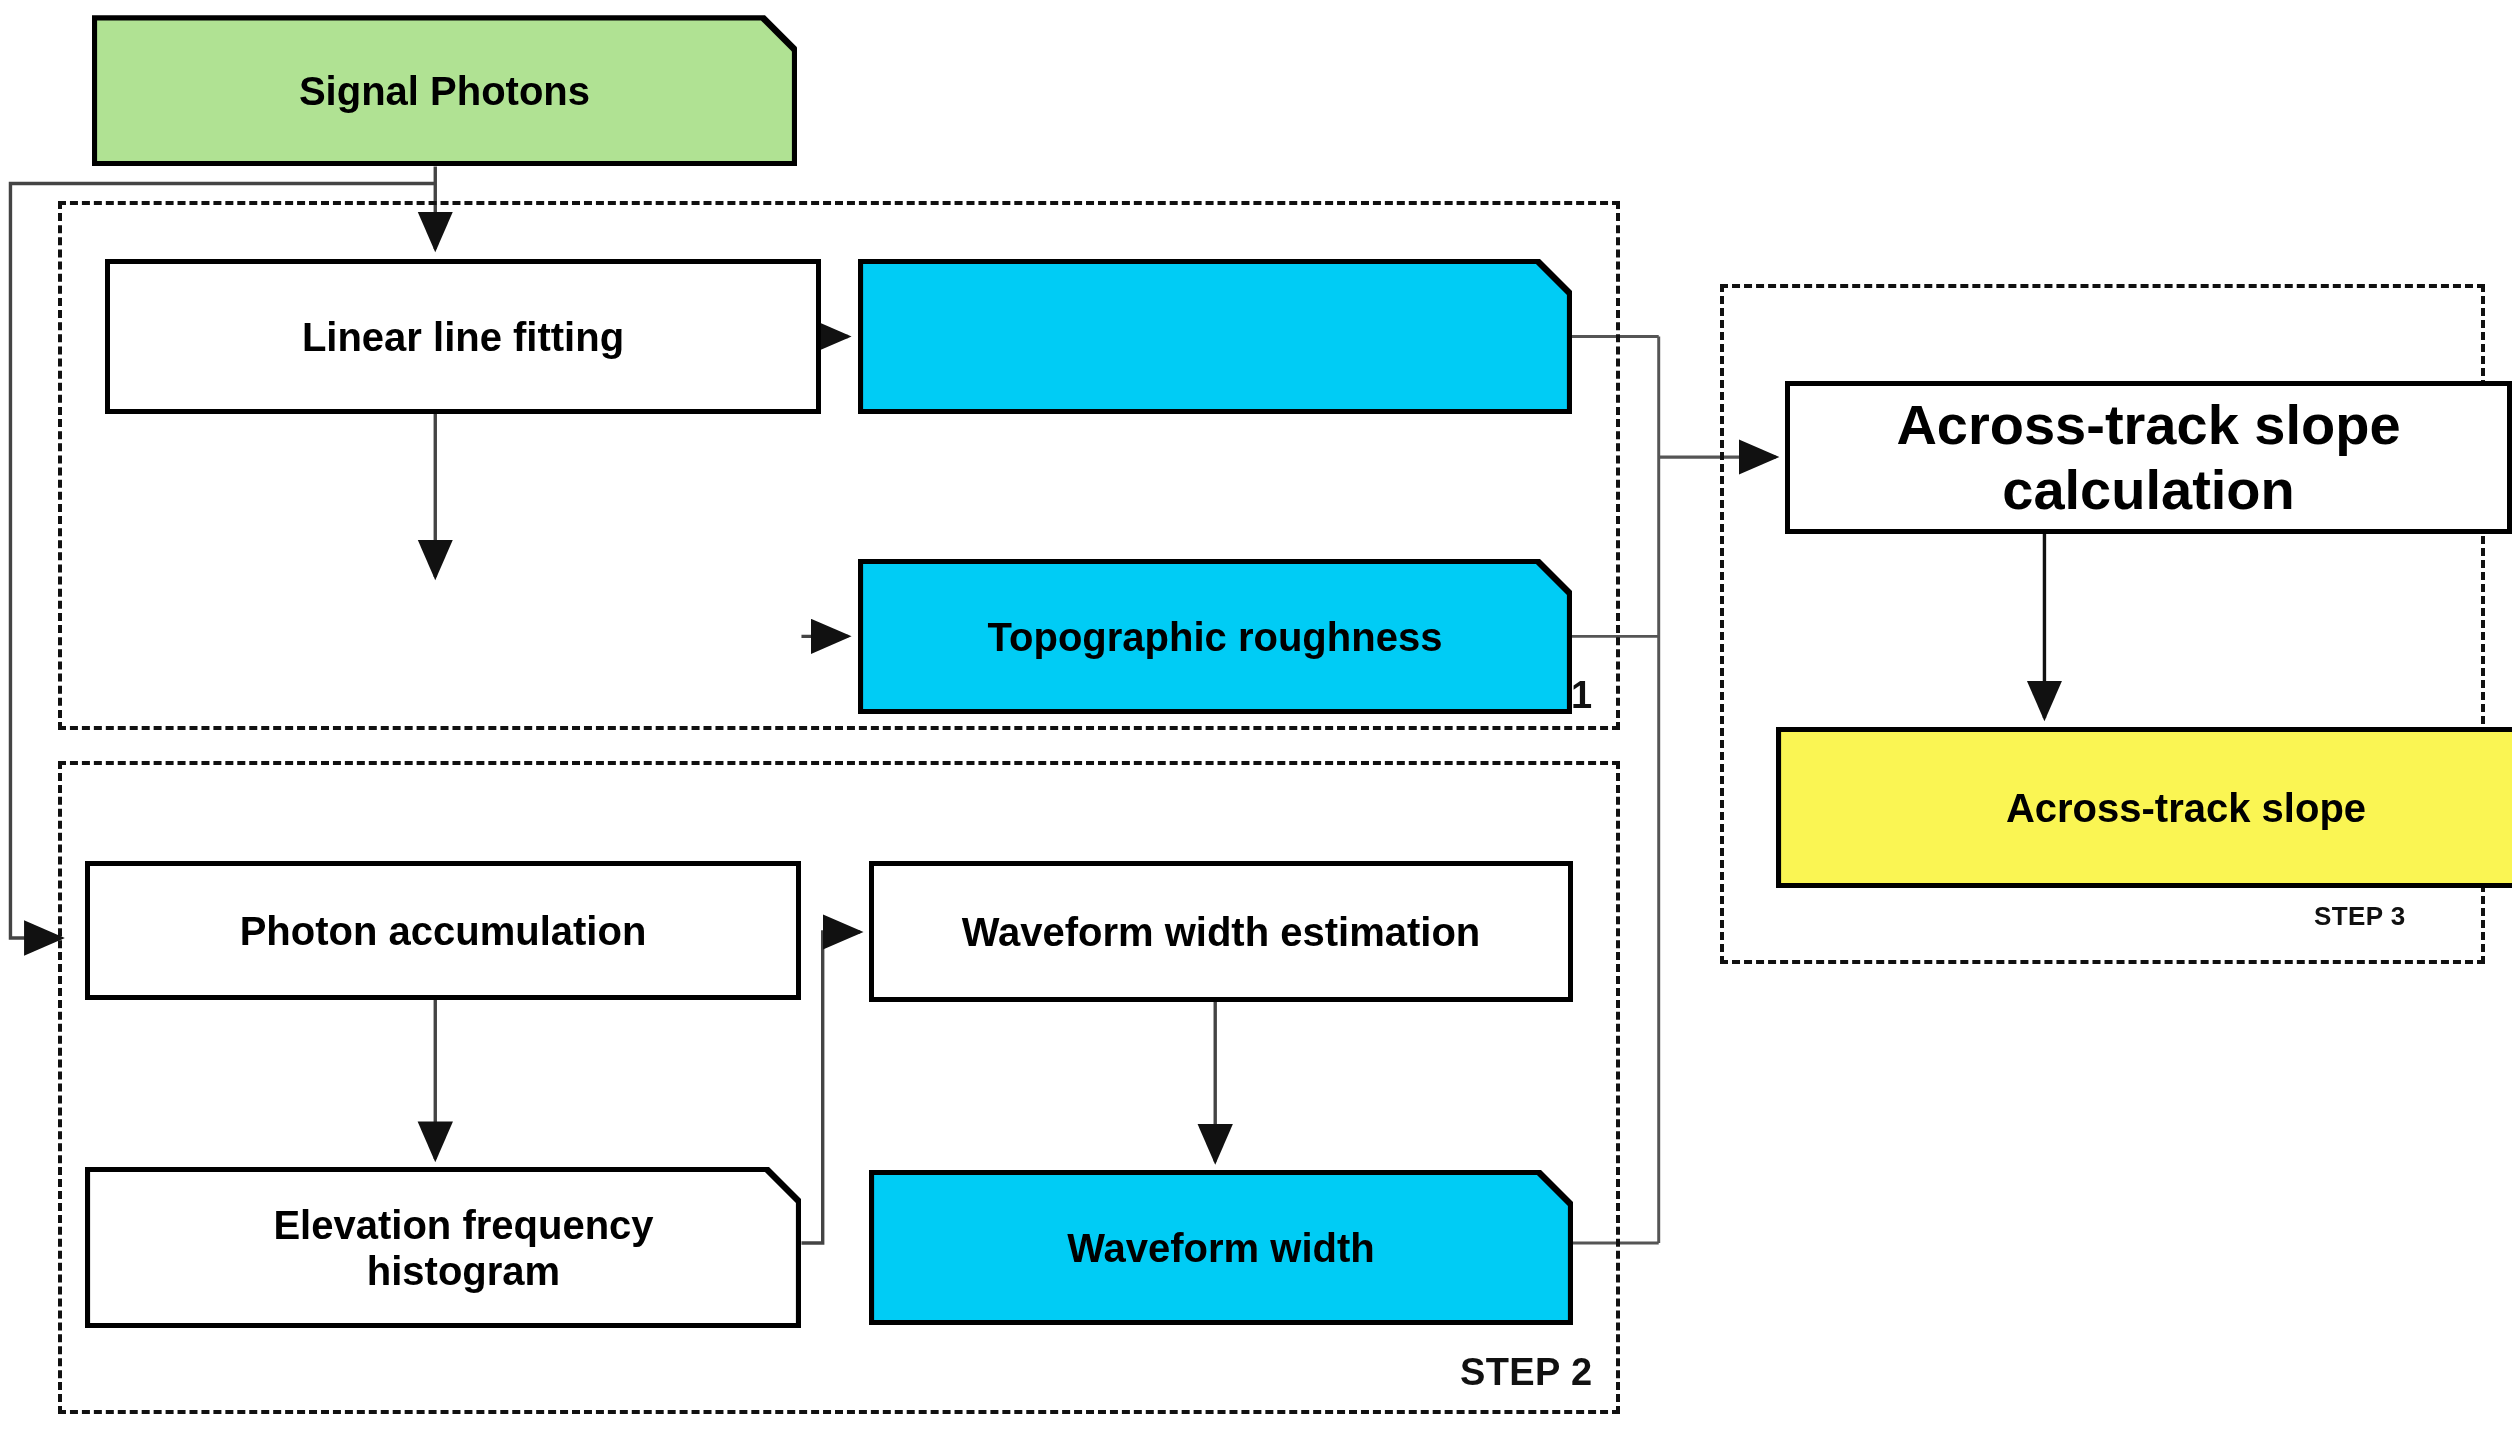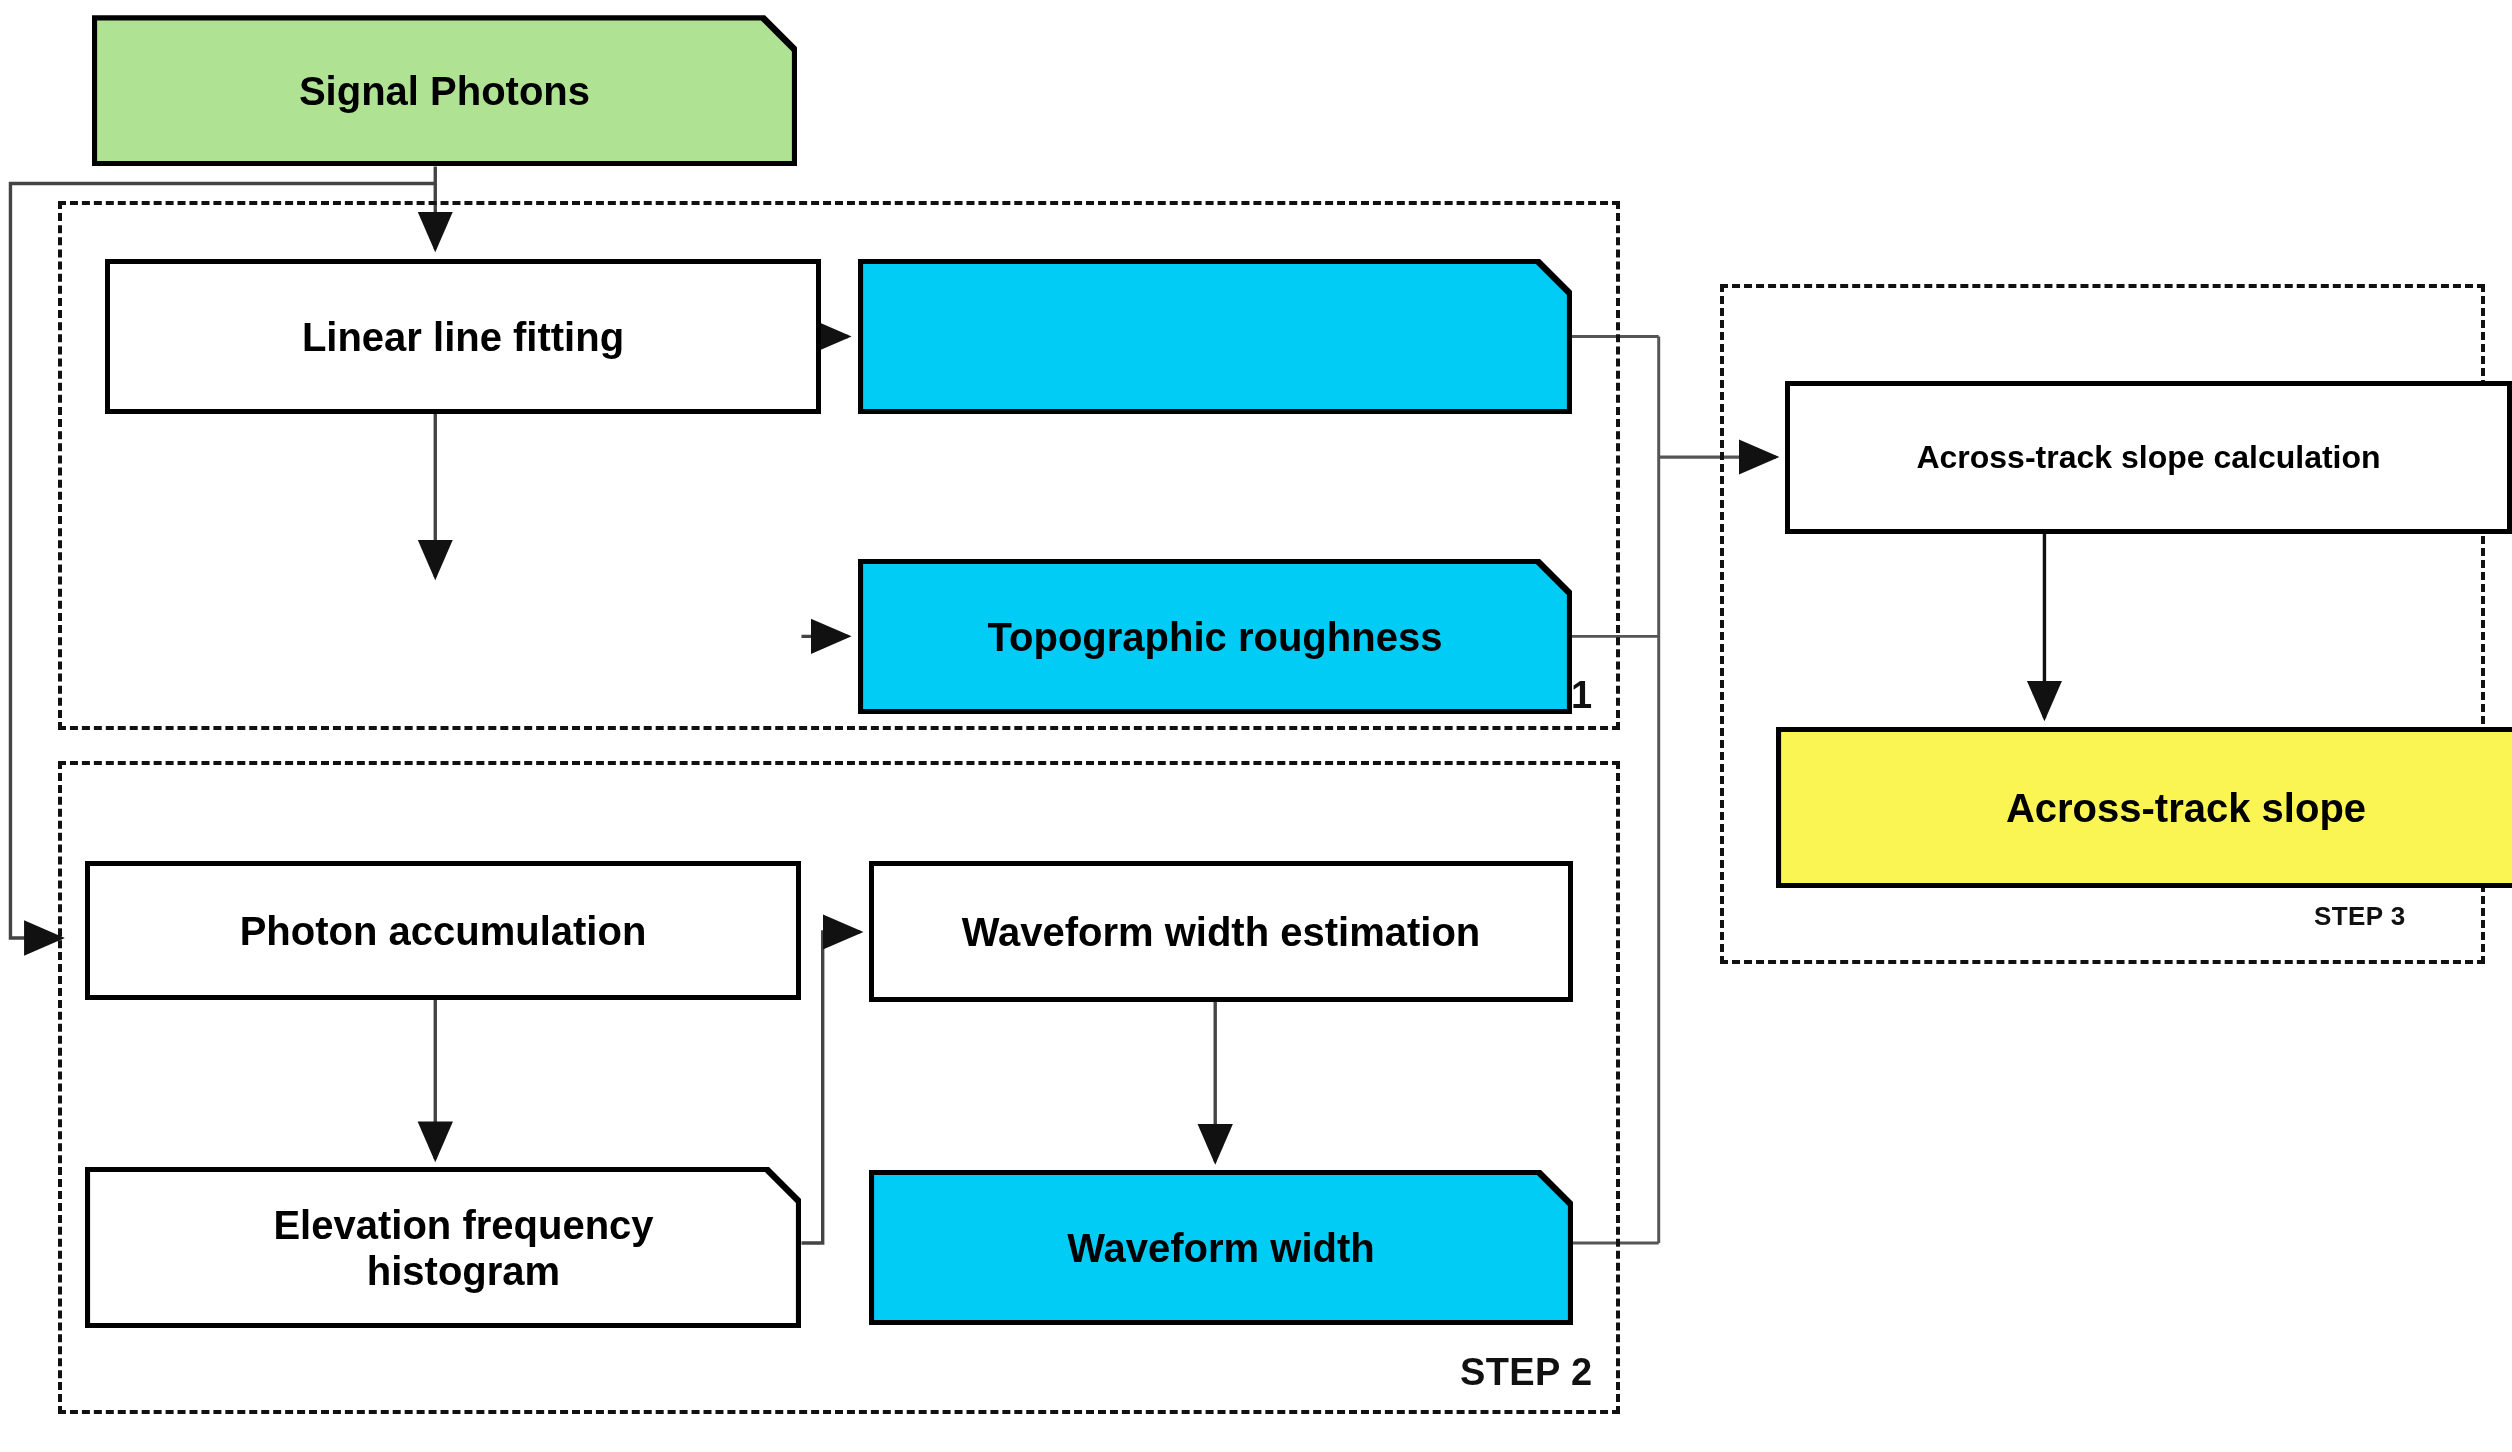--- a/index.html
+++ b/index.html
@@ -195,21 +195,21 @@
     <span class="node-label" style="white-space:pre-line;">Elevation frequency
 histogram</span>
   </div>
 
   <div class="node folded" style="left:869px; top:1170px; width:704px; height:155px; font-size:40px;">
     <span class="fold-fill" style="background:#000000;"></span>
     <span class="fold-inner" style="background:#00ccf5;"></span>
     <span class="node-label">Waveform width</span>
   </div>
 
-  <div class="node" style="left:1785px; top:381px; width:731px; height:153px; font-size:32px;
+  <div class="node" style="left:1785px; top:381px; width:731px; height:153px; font-size:56px;
               max-width:727px;">
     <span class="node-label">Across-track slope calculation</span>
   </div>
 
   <div class="node folded" style="left:1776px; top:727px; width:820px; height:161px; font-size:40px;">
     <span class="fold-fill" style="background:#000000;"></span>
     <span class="fold-inner" style="background:#faf553;"></span>
     <span class="node-label">Across-track slope</span>
   </div>
 

